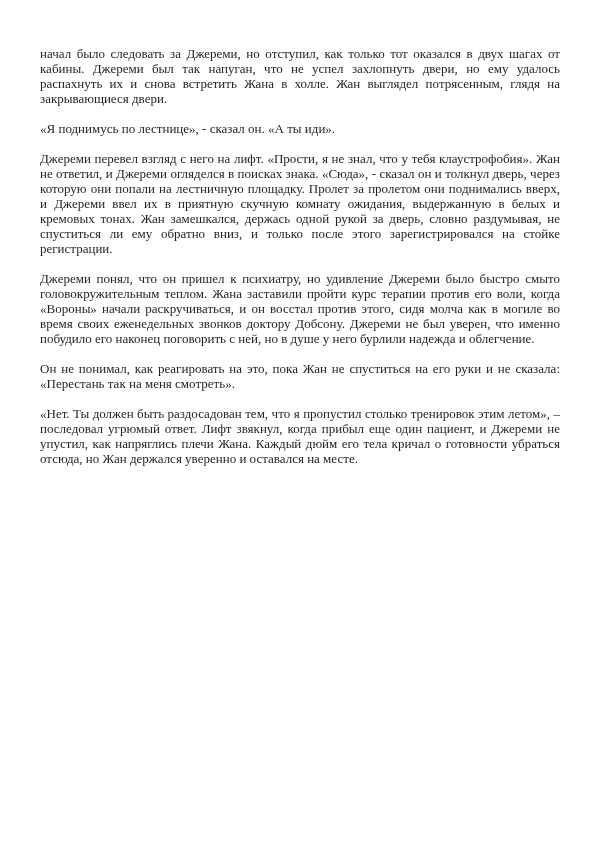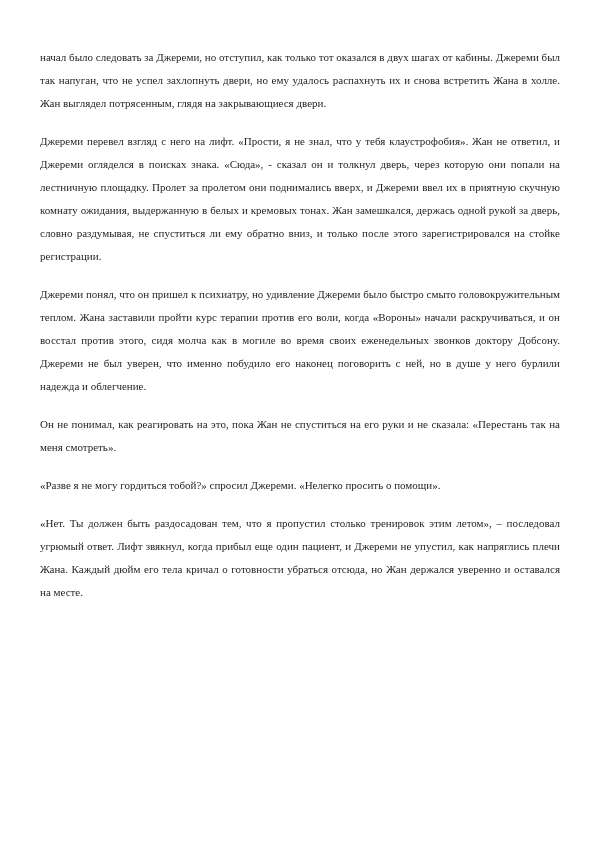--- a/index.html
+++ b/index.html
@@ -14,38 +14,38 @@
     width: 600px;
     height: 850px;
     background: #ffffff;
     box-sizing: border-box;
   }
   .text-block {
     box-sizing: border-box;
     width: 600px;
     padding: 46px 40px 0 40px;
     font-family: "Liberation Serif", "DejaVu Serif", serif;
-    font-size: 11px;
-    line-height: 23px;
+    font-size: 13px;
+    line-height: 15px;
     color: #1f1f1f;
     text-align: justify;
   }
   .text-block p {
     margin: 0 0 15px 0;
     padding: 0;
   }
   .text-block .italic {
     font-style: italic;
   }
 </style>
 </head>
 <body style="background: rgb(255, 255, 255);">
 
 <main class="page">
   <article class="text-block" id="text-block" style="color: rgb(31, 31, 31);">
       <p><span>начал было следовать за Джереми, но отступил, как только тот оказался в двух шагах от кабины. Джереми был так напуган, что не успел захлопнуть двери, но ему удалось распахнуть их и снова встретить Жана в холле. Жан выглядел потрясенным, глядя на закрывающиеся двери.</span></p>
+      <p><span>«Я поднимусь по лестнице», - сказал он. «А ты иди».</span></p>
       <p><span>Джереми перевел взгляд с него на лифт. «Прости, я не знал, что у тебя клаустрофобия». Жан не ответил, и Джереми огляделся в поисках знака. «Сюда», - сказал он и толкнул дверь, через которую они попали на лестничную площадку. Пролет за пролетом они поднимались вверх, и Джереми ввел их в приятную скучную комнату ожидания, выдержанную в белых и кремовых тонах. Жан замешкался, держась одной рукой за дверь, словно раздумывая, не спуститься ли ему обратно вниз, и только после этого зарегистрировался на стойке регистрации.</span></p>
       <p><span>Джереми понял, что он пришел к психиатру, но удивление Джереми было быстро смыто головокружительным теплом. Жана заставили пройти курс терапии против его воли, когда «Вороны» начали раскручиваться, и он восстал против этого, сидя молча как в могиле во время своих еженедельных звонков доктору Добсону. Джереми не был уверен, что именно побудило его наконец поговорить с ней, но в душе у него бурлили надежда и облегчение.</span></p>
       <p><span>Он не понимал, как реагировать на это, пока Жан не спуститься на его руки и не сказала: «Перестань так на меня смотреть».</span></p>
-      <p><span>«Разве я не могу гордиться тобой?» спросил Джереми. «Нелегко просить о помощи».</span></p>
       <p><span>«Нет. Ты должен быть раздосадован тем, что я пропустил столько тренировок этим летом», – последовал угрюмый ответ. Лифт звякнул, когда прибыл еще один пациент, и Джереми не упустил, как напряглись плечи Жана. Каждый дюйм его тела кричал о готовности убраться отсюда, но Жан держался уверенно и оставался на месте.</span></p>
     </article>
 </main>
 
 </body></html>

